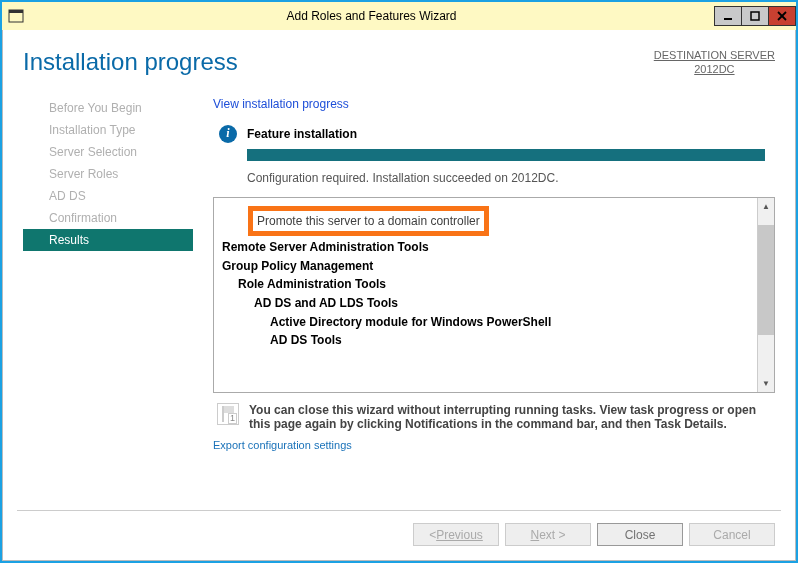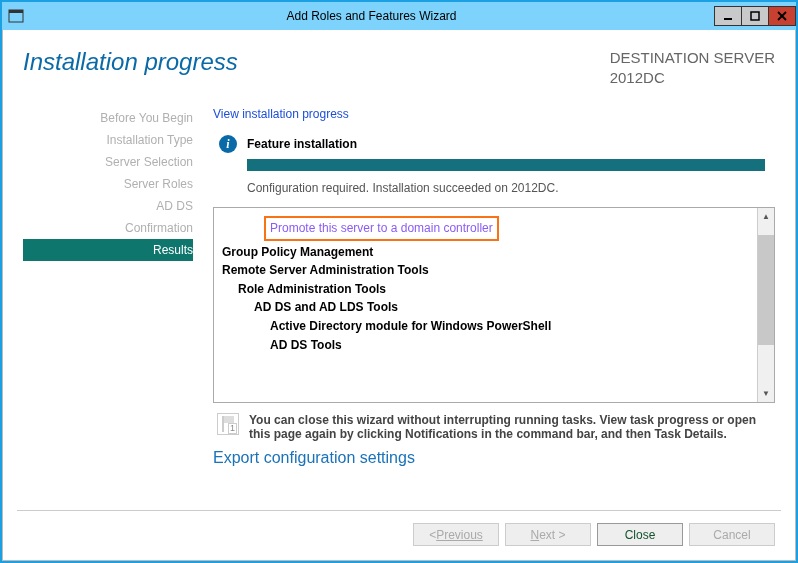--- a/index.html
+++ b/index.html
@@ -1,61 +1,61 @@
 <!DOCTYPE html>
 <html><head>
 <meta charset="utf-8">
 <style>
   * { box-sizing: border-box; margin: 0; padding: 0; }
   body { font-family: "Segoe UI", Tahoma, sans-serif; font-size: 12px; color: #000; background: #fff; }
   .window { width: 798px; height: 563px; border: 2px solid #1ba1e3; background: #fff; display: flex; flex-direction: column; }
-  .titlebar { height: 28px; background: #7dd3fc; display: flex; align-items: center; justify-content: space-between; }
+  .titlebar { height: 28px; background: #fef9c3; display: flex; align-items: center; justify-content: space-between; }
   .titlebar-left { display: flex; align-items: center; padding-left: 6px; }
   .titlebar-icon { width: 16px; height: 16px; margin-right: 4px; }
   .titlebar-title { flex: 1; text-align: center; color: #000; font-size: 12px; }
   .win-controls { display: flex; }
   .win-btn { width: 28px; height: 20px; border: 1px solid #333; background: #ccc; display: flex; align-items: center; justify-content: center; font-size: 11px; margin-left: -1px;}
   .win-btn.min { background:#c8c9ca; }
   .win-btn.max { background:#c8c9ca; }
   .win-btn.close { background:#c84030; color:#000; }
   .client { flex: 1; background: #fff; padding: 18px 20px 0 20px; display: flex; flex-direction: column; border: 1px solid #bbb; border-top:none; position:relative;}
   .header-row { display: flex; justify-content: space-between; align-items: flex-start; margin-bottom: 20px; }
-  .page-title { font-size: 24px; font-weight: 300; color: #0a6aa8; font-family:"Segoe UI Light","Segoe UI",sans-serif;font-style:italic;}
-  .dest { text-align: left; font-size: 15px; color: #666; line-height: 1.3; }
+  .page-title { font-size: 24px; font-weight: 300; color: #0a6aa8; font-family:"Segoe UI Light","Segoe UI",sans-serif;}
+  .dest { text-align: center; font-size: 11px; color: #666; line-height: 1.3; text-decoration: underline; }
   .body-row { display: flex; flex: 1; overflow: hidden; }
-  .sidebar { width: 170px; flex-shrink: 0; text-align: right; }
+  .sidebar { width: 170px; flex-shrink: 0; }
   .sidebar-item { padding: 4px 0 4px 26px; color: #b0b0b0; font-size: 12px; cursor: default; }
   .sidebar-item.active { background: #0f766e; color: #fff; }
   .main { flex: 1; padding-left: 20px; display: flex; flex-direction: column; }
   .view-label { font-size: 12px; color: #1d4ed8; margin-bottom: 14px; }
   .feature-row { display: flex; align-items: center; gap: 10px; margin-bottom: 6px; padding-left:6px;}
   .info-icon { width: 18px; height: 18px; border-radius: 50%; background: #0a6aa8; color: #fff; display:flex; align-items:center; justify-content:center; font-weight:bold; font-style:italic; font-family:Georgia,serif; font-size:12px;}
   .feature-title { font-size: 12px; font-weight: bold; }
   .progress-outer { height: 12px; background: #e6e6e6; margin-left: 34px; margin-right:10px; margin-bottom: 10px; position:relative;}
   .progress-inner { height: 100%; background: #15707e; width: 100%; }
   .status-text { margin-left: 34px; color: #555; font-size: 12px; margin-bottom: 12px; }
   .results-box { border: 1px solid #aaa; height: 196px; display: flex; margin-bottom:10px;}
   .results-content { flex: 1; padding: 6px 8px; overflow: hidden; font-size: 12px; line-height: 1.55; }
   .ind0 { margin-left: 0; font-weight: bold; }
   .ind1 { margin-left: 16px; }
   .ind2 { margin-left: 32px; }
   .ind3 { margin-left: 48px; }
   .ind4 { margin-left: 64px; }
-  .promote-link { color: #8b5cf6; border: 2px solid #f97316; padding: 1px 4px; display:inline-block; margin-left:42px; margin-top:2px; margin-bottom:2px;}
+  .promote-link { color: #404040; border: 5px solid #f97316; padding: 1px 4px; display:inline-block; margin-left:26px; margin-top:2px; margin-bottom:2px;}
   .scroll-col { width: 17px; background: #f0f0f0; border-left: 1px solid #ccc; display:flex; flex-direction:column; justify-content:space-between; align-items:center; }
   .scroll-btn { width:100%; height:17px; background:#f0f0f0; display:flex;align-items:center;justify-content:center; font-size:8px; color:#555;}
   .scroll-thumb { width:100%; flex:1; background:#c8c8c8; margin:10px 0 40px 0;}
   .note-row { display:flex; gap:10px; font-size:12px; color:#444; margin-bottom:8px; padding-left:4px;}
   .flag-icon { width:22px; height:22px; border:1px solid #ccc; display:flex; align-items:flex-end; justify-content:flex-end; position:relative; color:#888; font-size:10px;}
   .flag-icon::before { content:""; position:absolute; left:4px; top:2px; width:2px; height:16px; background:#ccc;}
   .flag-icon::after { content:""; position:absolute; left:6px; top:2px; width:10px; height:7px; background:#ddd;}
   .flag-num { position:absolute; right:1px; bottom:0; font-size:9px; background:#fff; border:1px solid #ccc; padding:0 1px; line-height:1;}
-  .export-link { color:#1a72b9; font-size:16px; margin-bottom:8px; display:inline-block;}
+  .export-link { color:#1a72b9; font-size:11px; margin-bottom:8px; display:inline-block;}
   .button-bar { border-top: 1px solid #ccc; padding: 12px 6px 14px 0; display:flex; justify-content:flex-end; gap:6px; margin: 0 -6px;}
-  .btn { width: 86px; height: 23px; border:1px solid #999; background:#eee; font-size:12px; color:#14532d; display:flex; align-items:center; justify-content:center;}
+  .btn { width: 86px; height: 23px; border:1px solid #999; background:#eee; font-size:12px; color:#737373; display:flex; align-items:center; justify-content:center;}
   .btn.disabled { color:#aaa; border-color:#ccc; }
   .btn .u { text-decoration: underline; }
   .bold { font-weight:bold; }
 </style>
 </head>
 <body>
 
 <div class="window">
 
   <div class="titlebar">
@@ -118,22 +118,22 @@
 
         <div class="progress-outer">
           <div class="progress-inner"></div>
         </div>
 
         <div class="status-text">Configuration required. Installation succeeded on 2012DC.</div>
 
         <div class="results-box">
           <div class="results-content">
             <a class="promote-link">Promote this server to a domain controller</a>
+            <div class="ind0 bold">Remote Server Administration Tools</div>
             <div class="ind0 bold">Group Policy Management</div>
-            <div class="ind0 bold">Remote Server Administration Tools</div>
             <div class="ind1 bold">Role Administration Tools</div>
             <div class="ind2 bold">AD DS and AD LDS Tools</div>
             <div class="ind3 bold">Active Directory module for Windows PowerShell</div>
             <div class="ind3 bold">AD DS Tools</div>
             
           </div>
           <div class="scroll-col">
             <div class="scroll-btn">▲</div>
             <div class="scroll-thumb"></div>
             <div class="scroll-btn">▼</div>

